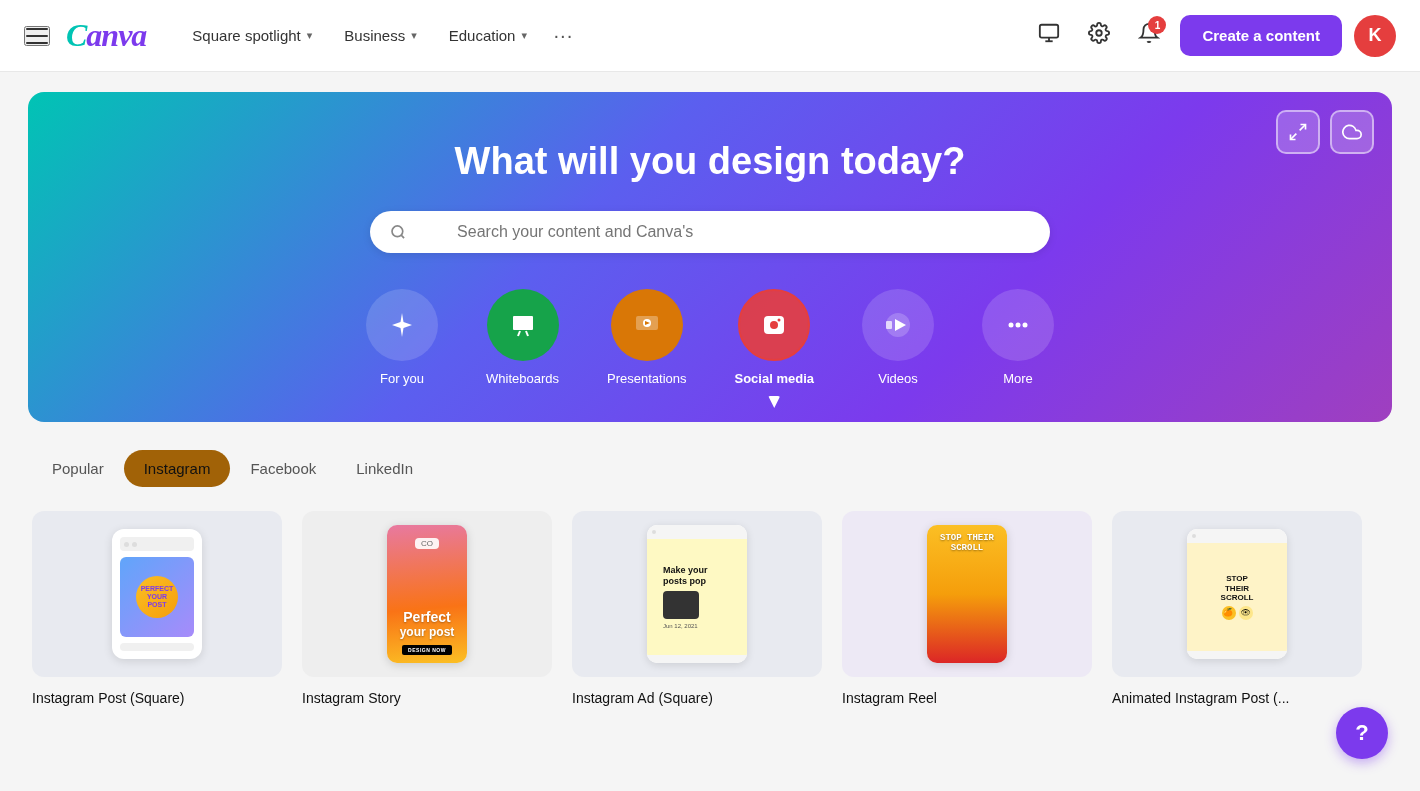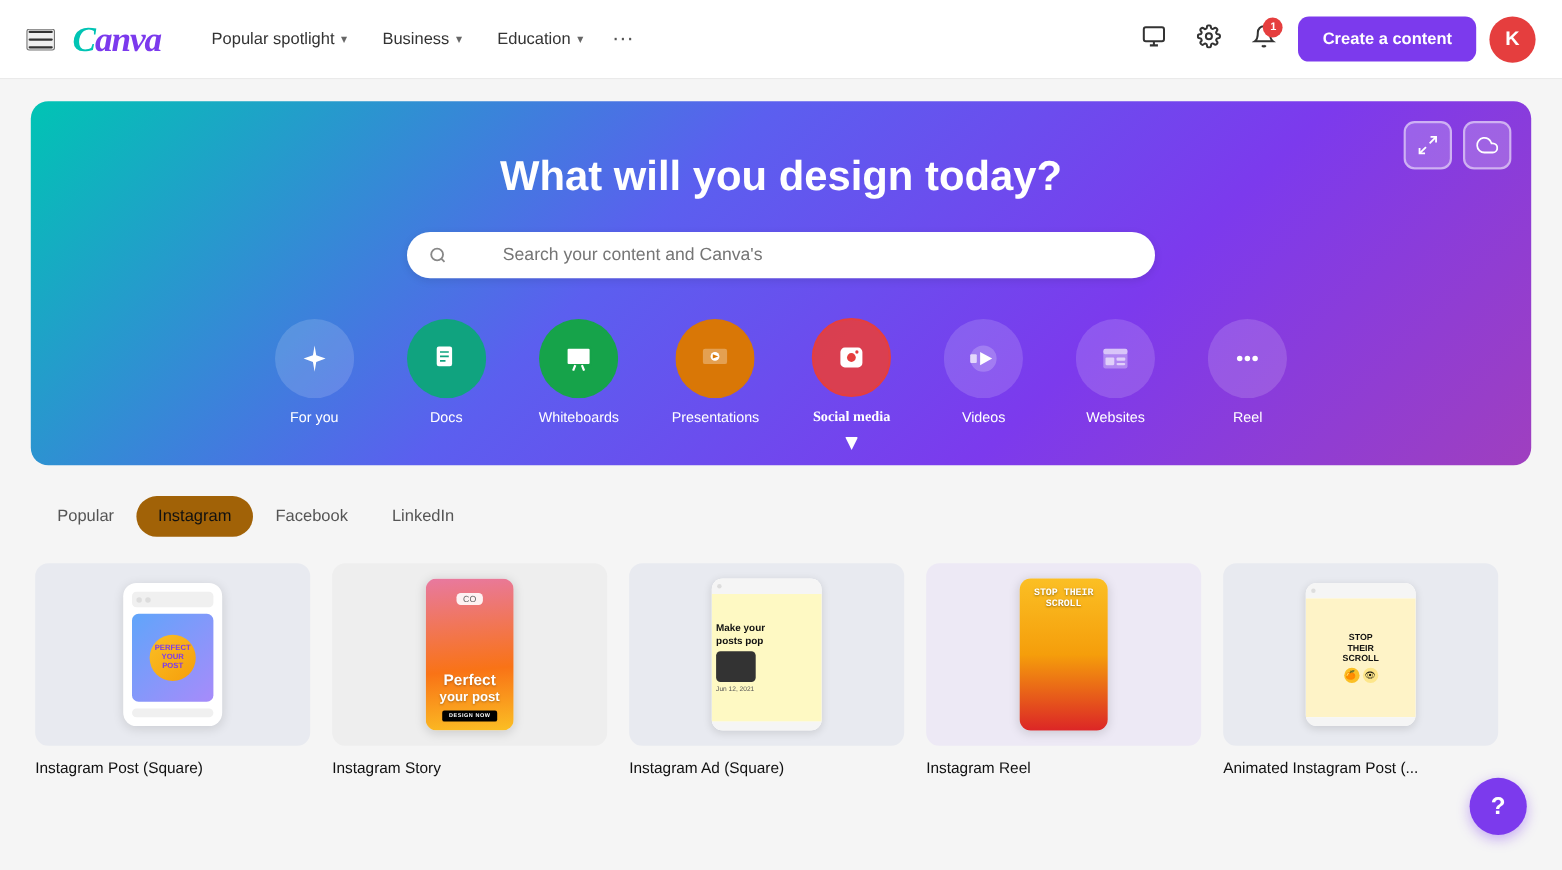--- a/index.html
+++ b/index.html
@@ -73,21 +73,21 @@
     
     .categories { display: flex; justify-content: center; gap: 48px; }
     .category-item { display: flex; flex-direction: column; align-items: center; gap: 10px; cursor: pointer; justify-content: center; }
     .category-icon {
       width: 72px; height: 72px; border-radius: 50%; display: flex; align-items: center;
       justify-content: center; font-size: 28px; background: rgba(255,255,255,0.15);
       border: 2px solid transparent; transition: border-color 0.2s;
     }
     .category-icon.selected { border-color: #e53e3e; background: rgba(229,62,62,0.9); }
     .category-label { color: #fff; font-size: 13px; font-weight: 500; text-align: center; }
-    .category-item.selected .category-label { color: #fff; font-weight: 700; font-family: Liberation Serif, serif; }
+    .category-item.selected .category-label { color: #fff; font-weight: 700; }
 
     
     .tabs-section { padding: 28px 32px 16px; display: flex; align-items: center; gap: 0; }
     .tab-item {
       padding: 10px 20px; border-radius: 50px; font-size: 15px; font-weight: 500;
       cursor: pointer; border: none; background: none; color: #555;
     }
     .tab-item.active { background: #a16207; color: #111; font-weight: 400; }
 
     
@@ -123,21 +123,21 @@
       <span></span>
       <span></span>
   </button>
 
   <div class="canva-logo">
     <span>C</span>anva
   </div>
 
   <div class="nav-links">
     <button class="nav-link">
-      <span>Popular spotlight</span>
+      <span>Square spotlight</span>
       <span class="chevron">▾</span>
     </button>
     <button class="nav-link">
       <span>Business</span>
       <span class="chevron">▾</span>
     </button>
     <button class="nav-link">
       <span>Education</span>
       <span class="chevron">▾</span>
     </button>
@@ -203,31 +203,20 @@
 
     <div class="category-item">
       <div class="category-icon" style="background: rgba(255,255,255,0.15);">
         <svg width="32" height="32" viewBox="0 0 32 32" fill="white">
           <path d="M16 4 L17.5 13 L26 16 L17.5 19 L16 28 L14.5 19 L6 16 L14.5 13 Z"></path>
         </svg>
       </div>
       <span class="category-label">For you</span>
     </div>
 
-    <div class="category-item">
-      <div class="category-icon" style="background: #10a37f;">
-        <svg width="30" height="30" viewBox="0 0 30 30" fill="white">
-          <rect x="6" y="4" width="14" height="18" rx="2" fill="white"></rect>
-          <line x1="9" y1="9" x2="17" y2="9" stroke="#10a37f" stroke-width="1.5"></line>
-          <line x1="9" y1="13" x2="17" y2="13" stroke="#10a37f" stroke-width="1.5"></line>
-          <line x1="9" y1="17" x2="14" y2="17" stroke="#10a37f" stroke-width="1.5"></line>
-        </svg>
-      </div>
-      <span class="category-label">Docs</span>
-    </div>
 
     <div class="category-item">
       <div class="category-icon" style="background: #16a34a;">
         <svg width="30" height="30" viewBox="0 0 30 30" fill="white">
           <rect x="4" y="5" width="22" height="16" rx="2" fill="white"></rect>
           <rect x="4" y="5" width="22" height="16" rx="2" fill="none" stroke="#16a34a" stroke-width="2"></rect>
           <line x1="12" y1="21" x2="10" y2="26" stroke="white" stroke-width="2"></line>
           <line x1="18" y1="21" x2="20" y2="26" stroke="white" stroke-width="2"></line>
         </svg>
       </div>
@@ -262,42 +251,30 @@
       <div class="category-icon" style="background: rgba(255,255,255,0.15);">
         <svg width="32" height="32" viewBox="0 0 32 32" fill="none">
           <circle cx="16" cy="16" r="12" fill="rgba(255,255,255,0.2)"></circle>
           <path d="M13 10 L24 16 L13 22 Z" fill="white"></path>
           <rect x="4" y="12" width="6" height="8" rx="1" fill="white" opacity="0.7"></rect>
         </svg>
       </div>
       <span class="category-label">Videos</span>
     </div>
 
-    <div class="category-item">
-      <div class="category-icon" style="background: rgba(255,255,255,0.15);">
-        <svg width="30" height="30" viewBox="0 0 30 30" fill="none">
-          <rect x="4" y="6" width="22" height="18" rx="2" fill="rgba(255,255,255,0.3)"></rect>
-          <rect x="4" y="6" width="22" height="5" rx="2" fill="white" opacity="0.5"></rect>
-          <rect x="6" y="14" width="8" height="7" rx="1" fill="white" opacity="0.6"></rect>
-          <rect x="16" y="14" width="8" height="3" rx="1" fill="white" opacity="0.6"></rect>
-          <rect x="16" y="19" width="8" height="2" rx="1" fill="white" opacity="0.6"></rect>
-        </svg>
-      </div>
-      <span class="category-label">Websites</span>
-    </div>
 
     <div class="category-item">
       <div class="category-icon" style="background: rgba(255,255,255,0.15);">
         <svg width="30" height="30" viewBox="0 0 30 30" fill="white">
           <circle cx="8" cy="15" r="2.5"></circle>
           <circle cx="15" cy="15" r="2.5"></circle>
           <circle cx="22" cy="15" r="2.5"></circle>
         </svg>
       </div>
-      <span class="category-label">Reel</span>
+      <span class="category-label">More</span>
     </div>
   </div>
 </div>
 
 <div class="tabs-section">
   <button class="tab-item">Popular</button>
   <button class="tab-item active">Instagram</button>
   <button class="tab-item">Facebook</button>
   <button class="tab-item">LinkedIn</button>
 </div>
@@ -342,21 +319,21 @@
     <span class="card-label">Instagram Story</span>
   </div>
 
   <div class="card">
     <div class="card-thumb" style="background: #e8eaf0;">
       <div style="display:flex;align-items:center;justify-content:center;width:100%;height:100%;">
         <div style="background:#fff;border-radius:10px;width:100px;height:138px;overflow:hidden;box-shadow:0 2px 8px rgba(0,0,0,0.12);display:flex;flex-direction:column;">
           <div style="background:#f5f5f5;height:14px;display:flex;align-items:center;padding:0 5px;gap:3px;">
             <div style="width:4px;height:4px;border-radius:50%;background:#ddd;"></div>
           </div>
-          <div style="flex:1;background:#fef9c3;display:flex;flex-direction:column;align-items:flex-start;justify-content:center;padding:4px;">
+          <div style="flex:1;background:#fef9c3;display:flex;flex-direction:column;align-items:flex-start;justify-content:center;padding:16px;">
             <div style="font-size:9px;font-weight:900;color:#111;line-height:1.2;margin-bottom:4px;">Make your<br>posts pop</div>
             <div style="width:36px;height:28px;border-radius:4px;background:#333;overflow:hidden;margin-bottom:4px;"></div>
             <div style="font-size:6px;color:#555;">Jun 12, 2021</div>
           </div>
           <div style="height:8px;background:#f5f5f5;"></div>
         </div>
       </div>
     </div>
     <span class="card-label">Instagram Ad (Square)</span>
   </div>

